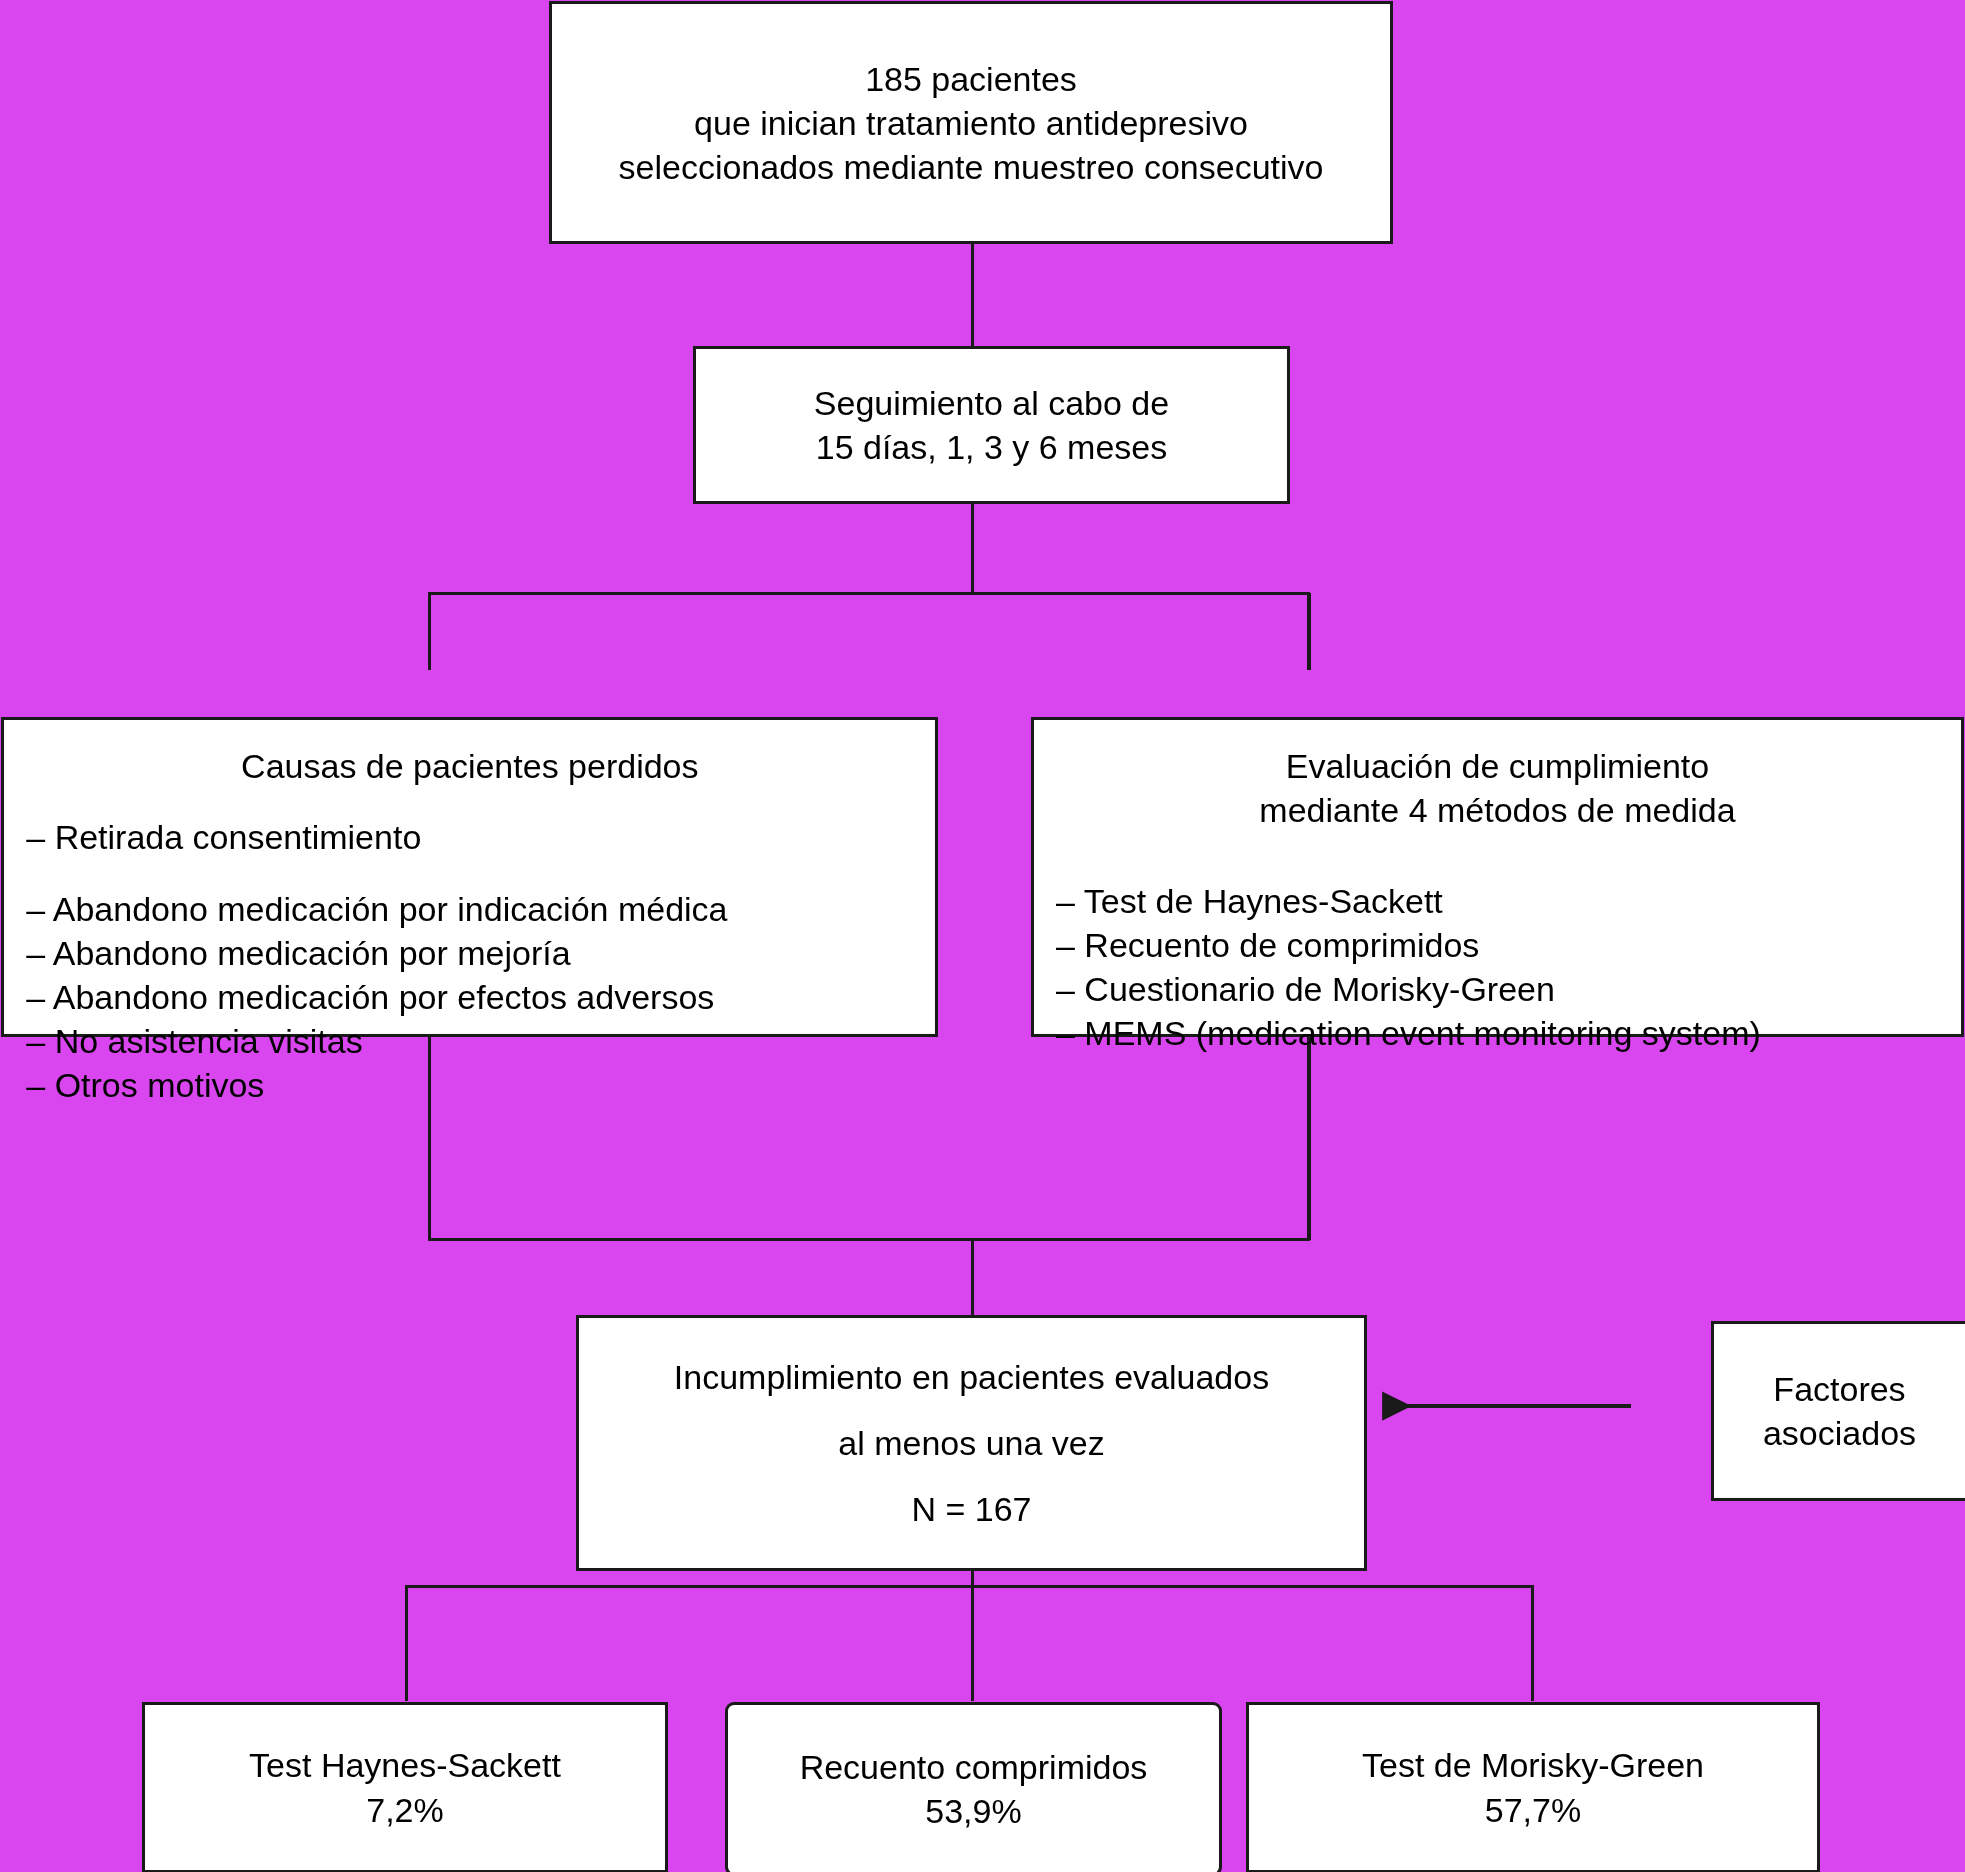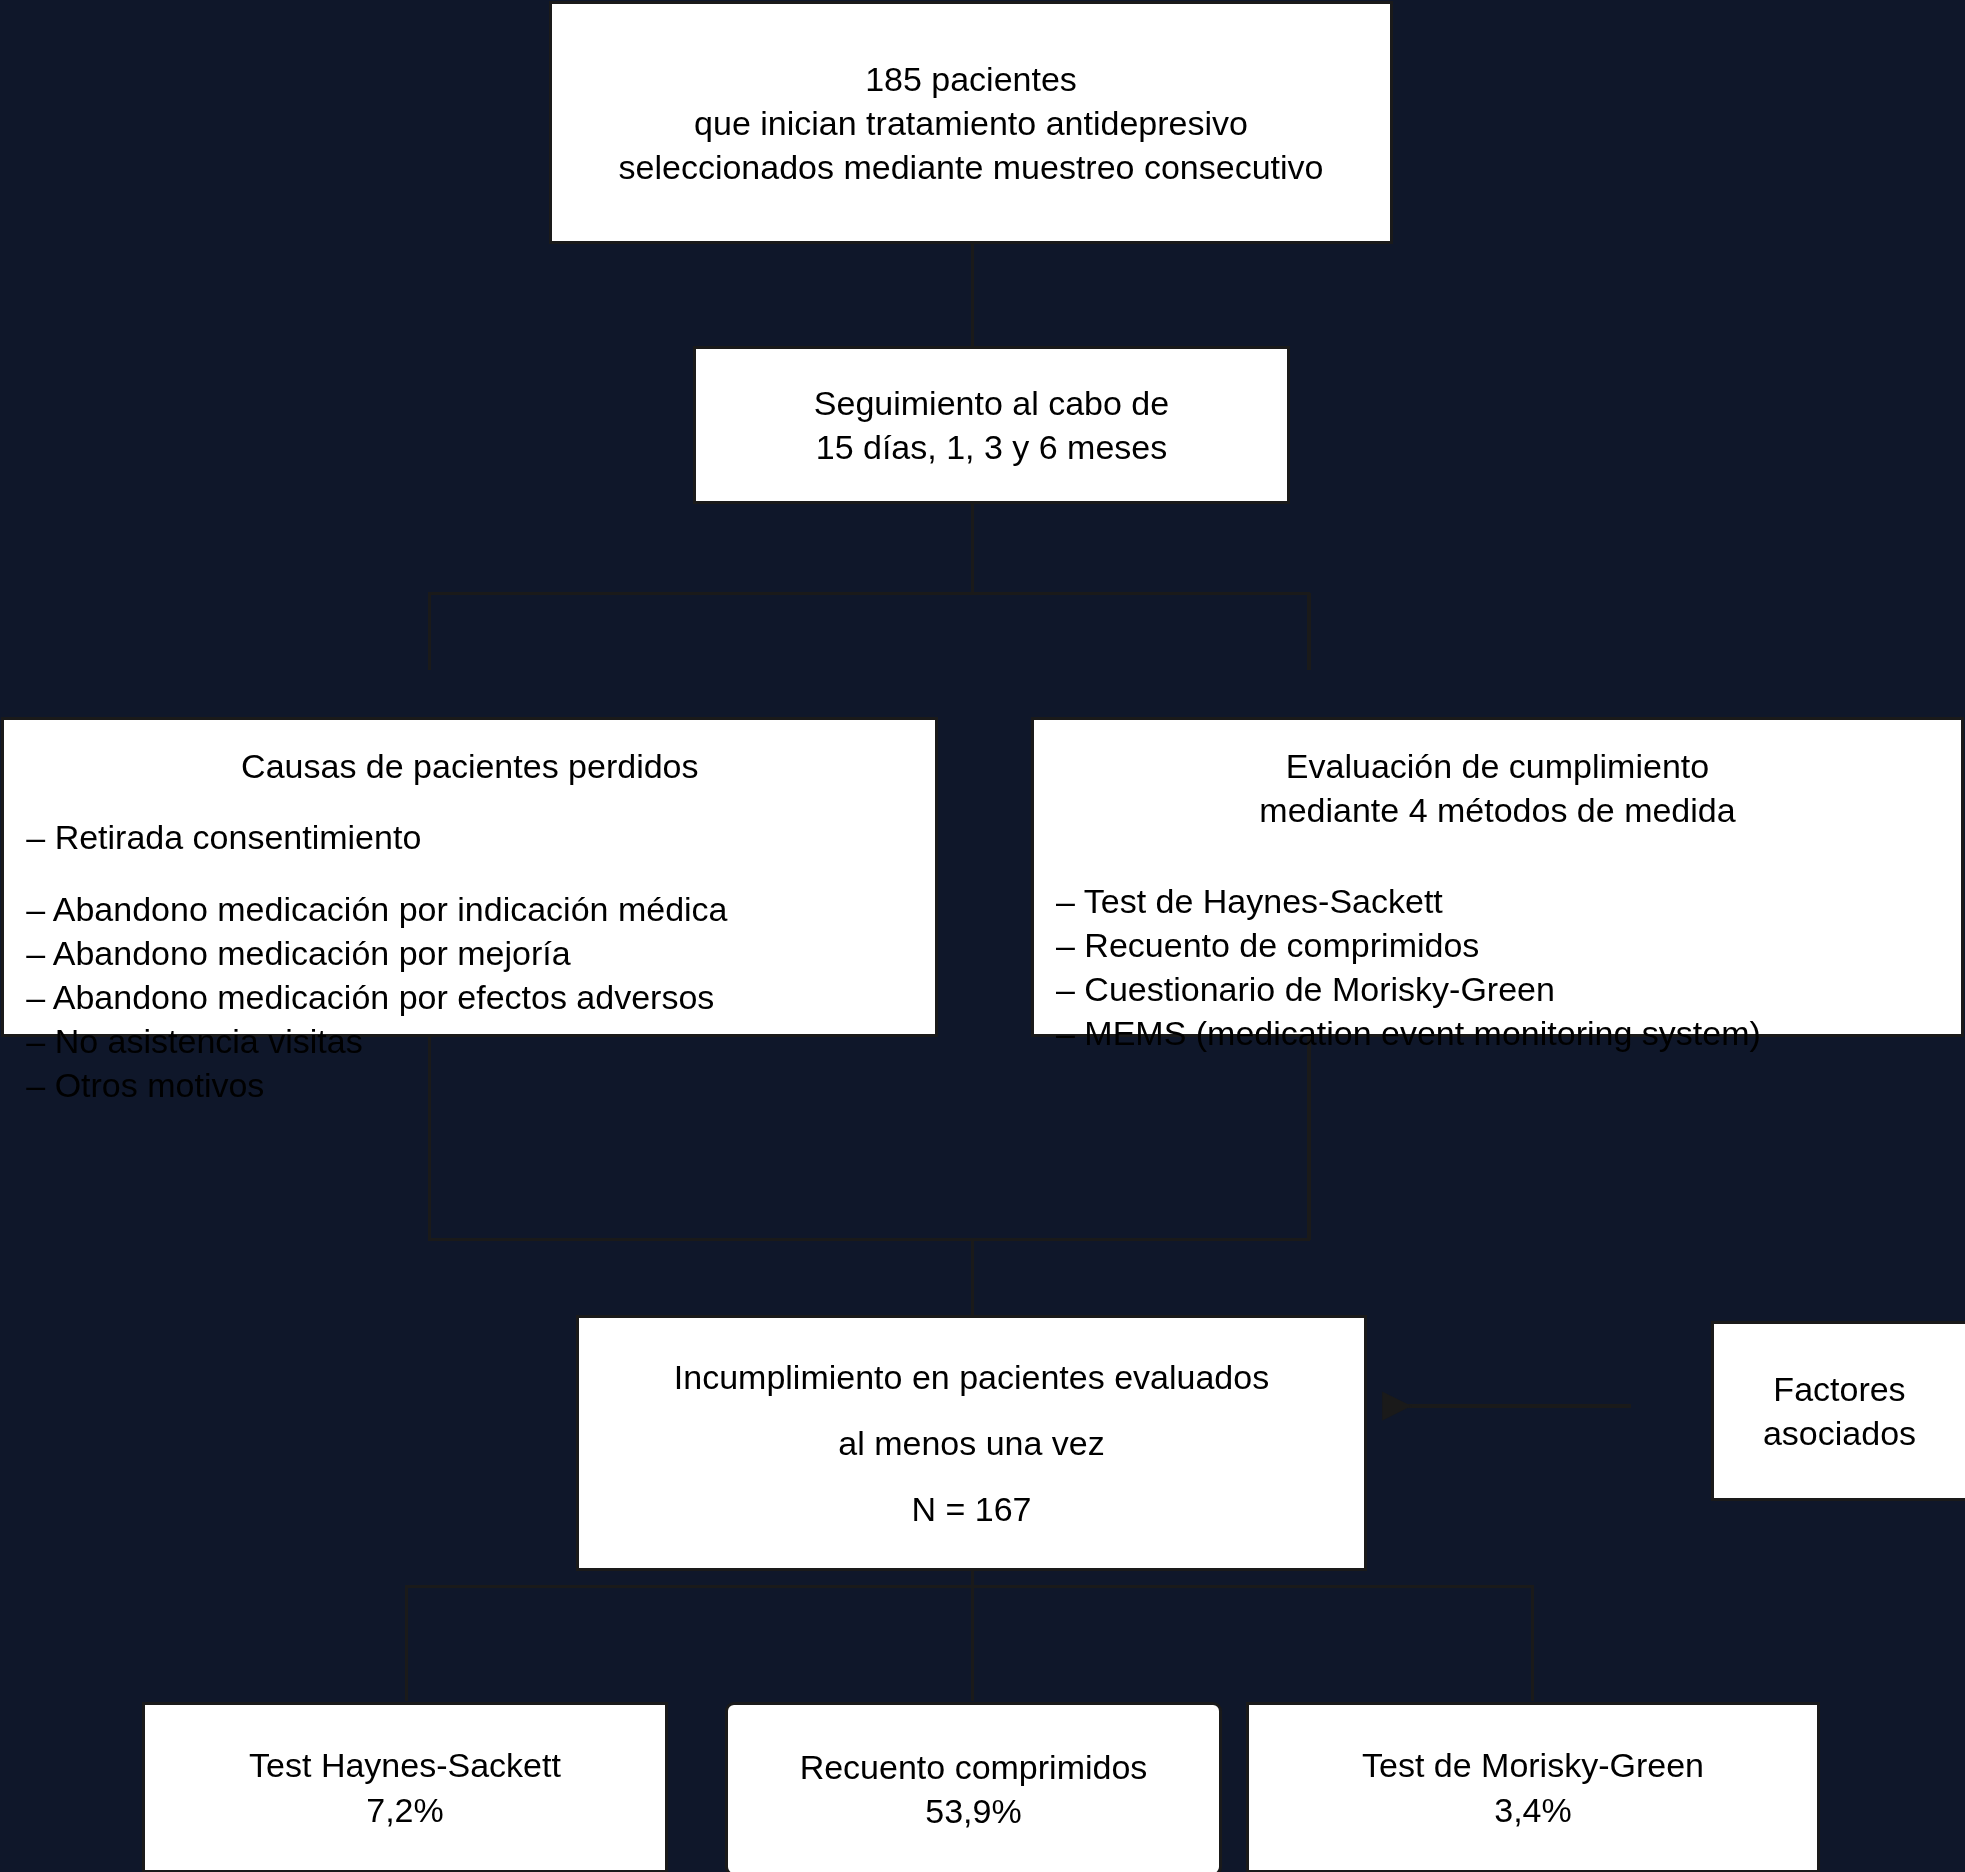--- a/index.html
+++ b/index.html
@@ -8,21 +8,21 @@
     background: #ffffff;
   }
   body {
     font-family: "Liberation Sans", sans-serif;
     color: #000000;
   }
   #stage {
     position: relative;
     width: 1965px;
     height: 1872px;
-    background: #0f172a;
+    background: #d946ef;
     overflow: hidden;
   }
   .node {
     position: absolute;
     box-sizing: border-box;
     border: 3.3px solid #1a1a1a;
     background: #ffffff;
     display: flex;
     flex-direction: column;
     justify-content: center;
@@ -165,17 +165,17 @@
     <span class="line">7,2%</span>
   </div>
 
   <div class="node" id="node-res-2">
     <span class="line">Recuento comprimidos</span>
     <span class="line">53,9%</span>
   </div>
 
   <div class="node" id="node-res-3">
     <span class="line">Test de Morisky-Green</span>
-    <span class="line">3,4%</span>
+    <span class="line">57,7%</span>
   </div>
 
 </div>
 
 
 </body></html>

